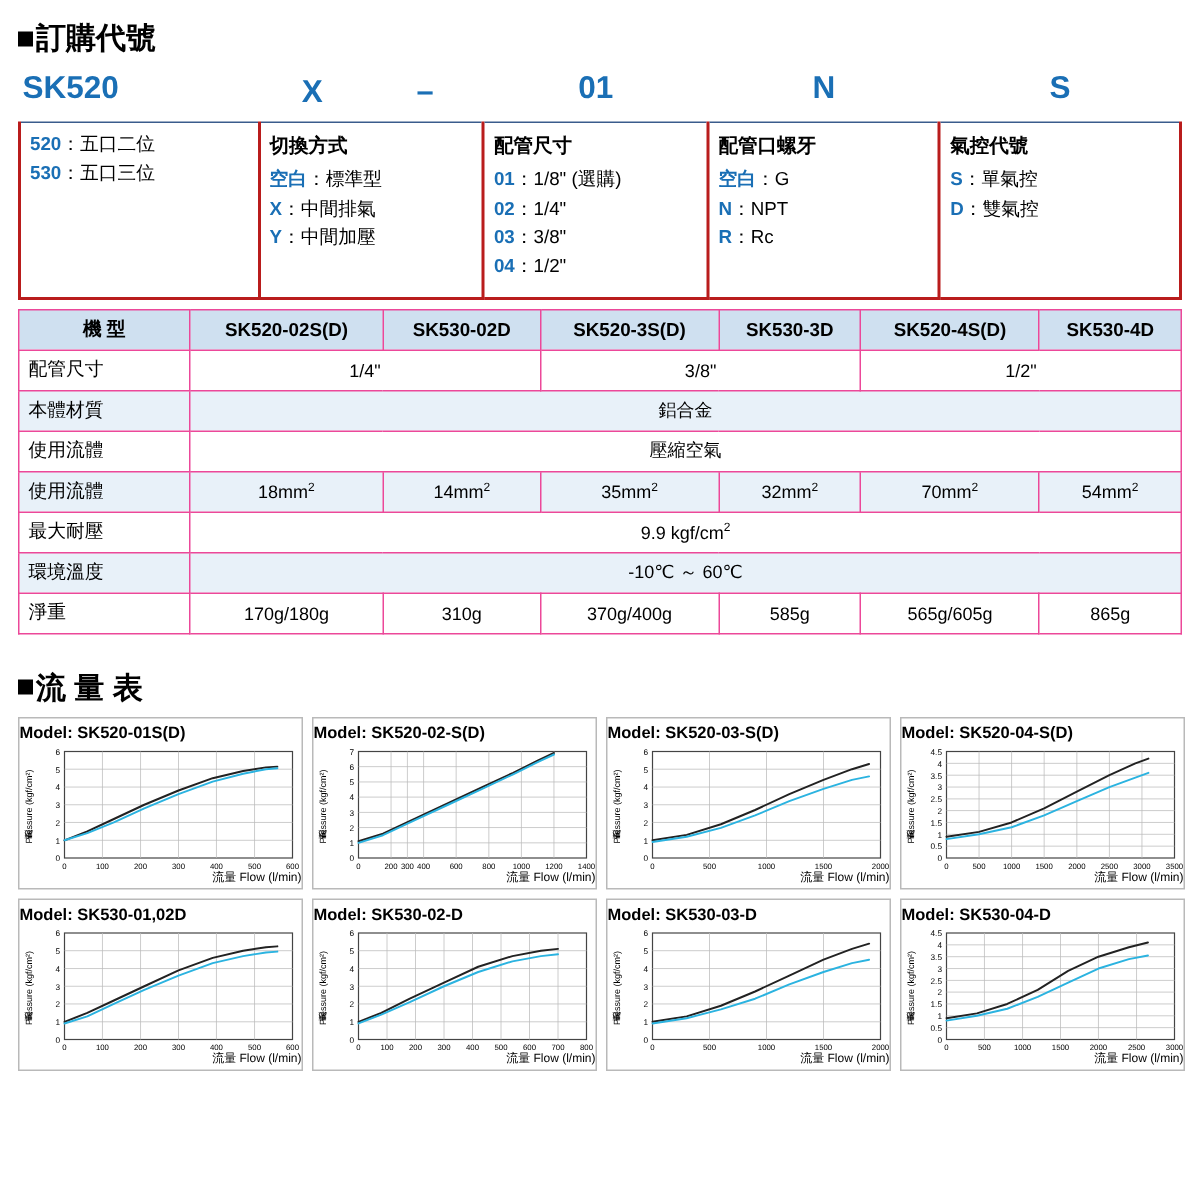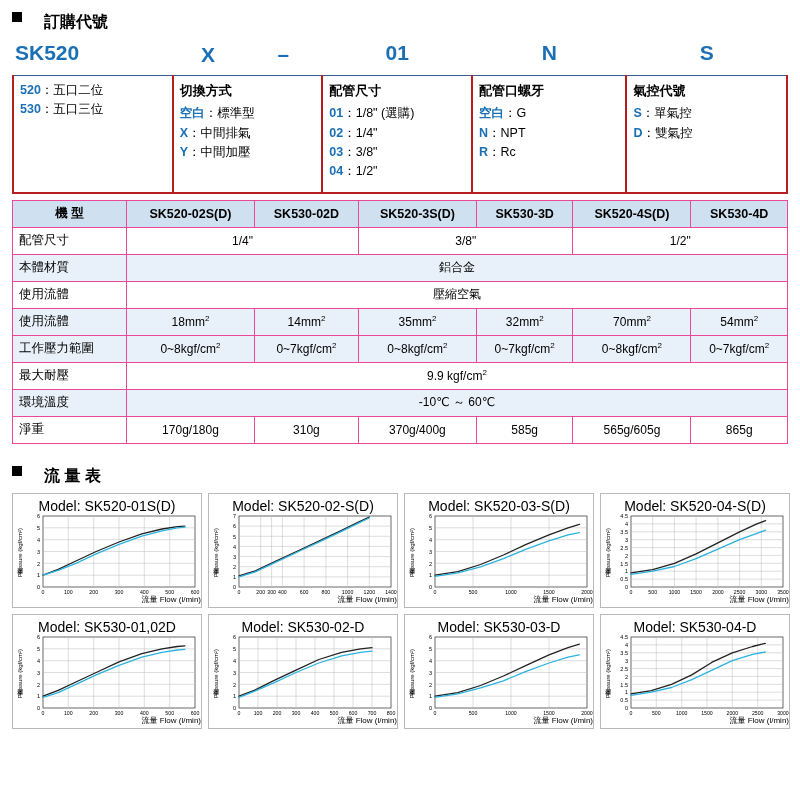--- a/index.html
+++ b/index.html
@@ -6,22 +6,22 @@
   body{
     width:800px;height:791px;background:#ffffff;
     font-family:"Liberation Sans","DejaVu Sans",sans-serif;
     font-size:12px;color:#000;
     position:relative;overflow:hidden;
   }
   .wrap{padding:8px 12px 0 12px;box-sizing:border-box;width:800px;}
 
   
   .sec-title{
-    font-size:16px;font-weight:bold;color:#000;margin:4px 0 6px 0;
-    display:flex;gap:22px;
+    font-size:20px;font-weight:bold;color:#000;margin:4px 0 6px 0;
+    display:flex;align-items:center;gap:2px;
   }
   .sec-title .sq{
     width:10px;height:10px;background:#000;display:inline-block;
   }
 
   
   .order{
     width:776px;border-collapse:collapse;margin-bottom:6px;
   }
   .order td{vertical-align:top;}
@@ -60,22 +60,22 @@
 
   
   .charts{
     display:flex;flex-wrap:wrap;gap:6px;width:780px;margin-top:2px;
   }
   .chart-box{
     width:190px;height:115px;border:1px solid #b9b9b9;background:#fff;
     position:relative;box-sizing:border-box;
   }
   .chart-title{
-    position:absolute;top:4px;left:0;width:100%;text-align:center;
-    font-size:14px;font-weight:normal;color:#000;
+    position:absolute;top:4px;left:0;width:100%;
+    font-size:11px;font-weight:bold;color:#000;
   }
   .chart-svg{position:absolute;top:16px;left:0;}
   .axis-y-label{
     position:absolute;left:2px;top:20px;width:10px;height:78px;
     font-size:6px;color:#000;
     writing-mode:vertical-rl;transform:rotate(180deg);
     display:flex;align-items:center;justify-content:center;
     text-align:center;line-height:1;
   }
   .axis-x-label{
@@ -179,29 +179,20 @@
         </tr>
         <tr class="alt">
           <td class="lbl">使用流體</td>
           <td>18mm<sup>2</sup></td>
           <td>14mm<sup>2</sup></td>
           <td>35mm<sup>2</sup></td>
           <td>32mm<sup>2</sup></td>
           <td>70mm<sup>2</sup></td>
           <td>54mm<sup>2</sup></td>
         </tr>
-        <tr class="alt">
-          <td class="lbl">工作壓力範圍</td>
-          <td>0~8kgf/cm<sup>2</sup></td>
-          <td>0~7kgf/cm<sup>2</sup></td>
-          <td>0~8kgf/cm<sup>2</sup></td>
-          <td>0~7kgf/cm<sup>2</sup></td>
-          <td>0~8kgf/cm<sup>2</sup></td>
-          <td>0~7kgf/cm<sup>2</sup></td>
-        </tr>
         <tr class="">
           <td class="lbl">最大耐壓</td>
           <td colspan="6">9.9 kgf/cm<sup>2</sup></td>
         </tr>
         <tr class="alt">
           <td class="lbl">環境溫度</td>
           <td colspan="6">-10℃ ～ 60℃</td>
         </tr>
         <tr class="">
           <td class="lbl">淨重</td>

